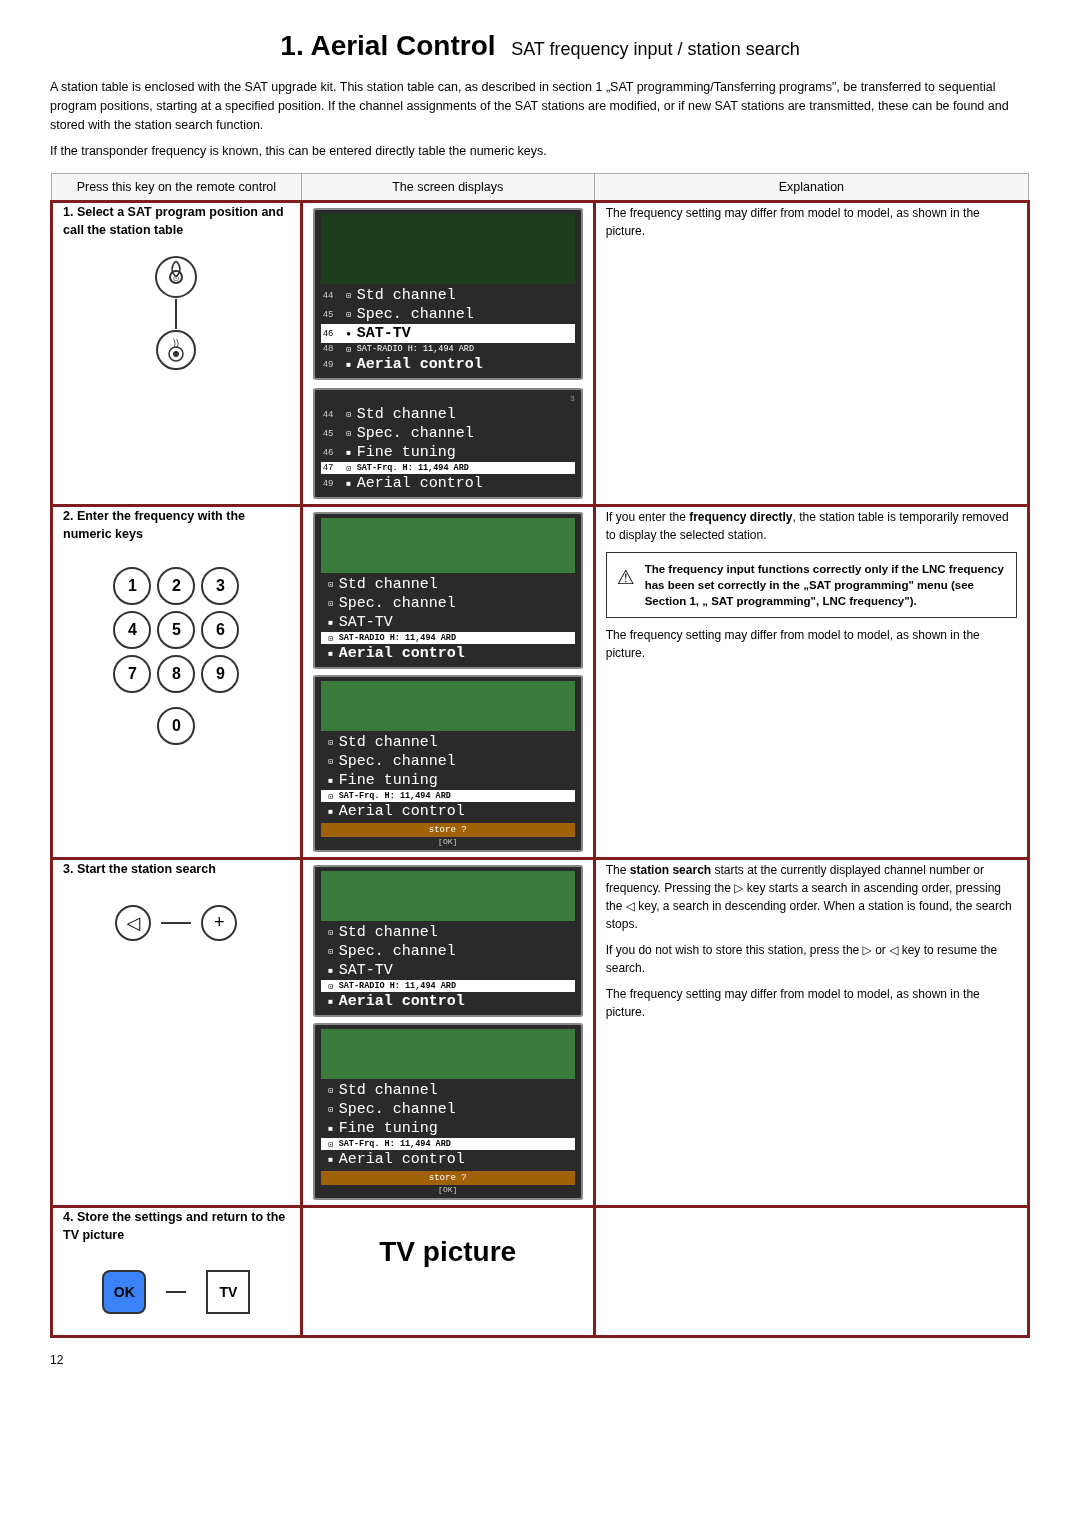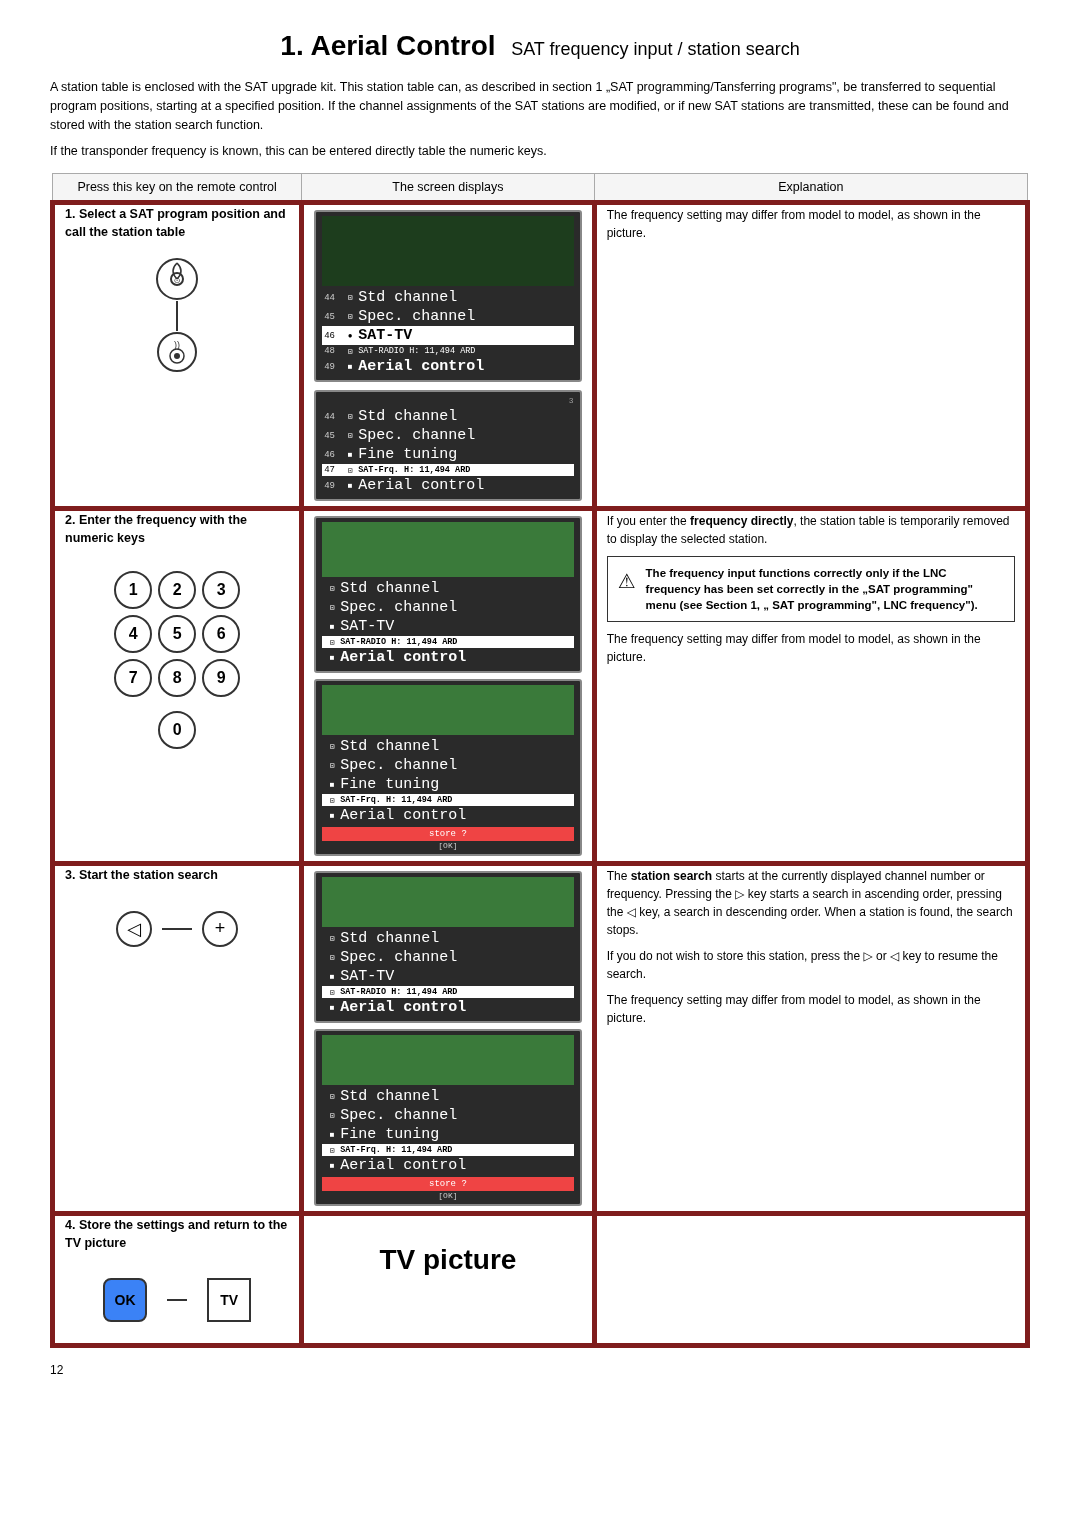--- a/index.html
+++ b/index.html
@@ -29,21 +29,21 @@
     }
     .main-table th {
       border: 1px solid #aaa;
       padding: 6px 10px;
       font-size: 12.5px;
       font-weight: normal;
       text-align: center;
       background: #f5f5f5;
     }
     .main-table td {
-      border: 5px solid #7f1d1d;
+      border: 3px solid #7f1d1d;
       padding: 1px 10px;
       vertical-align: top;
     }
     .col-remote { width: 230px; }
     .col-screen { width: 270px; }
     .col-explain { width: 400px; }
 
     
     .step-label {
       font-size: 12.5px;
@@ -177,21 +177,21 @@
     .screen-mockup .row-icon {
       width: 16px;
       font-size: 8px;
       text-align: center;
     }
     .screen-mockup .row-label {
       flex: 1;
       font-size: 15px;
     }
     .screen-mockup .store-bar {
-      background: #ef4444;
+      background: #a16207;
       color: #fff;
       text-align: center;
       font-size: 9px;
       padding: 2px;
       margin-top: 2px;
     }
     .screen-mockup .ok-indicator {
       text-align: center;
       font-size: 8px;
       color: #ccc;

